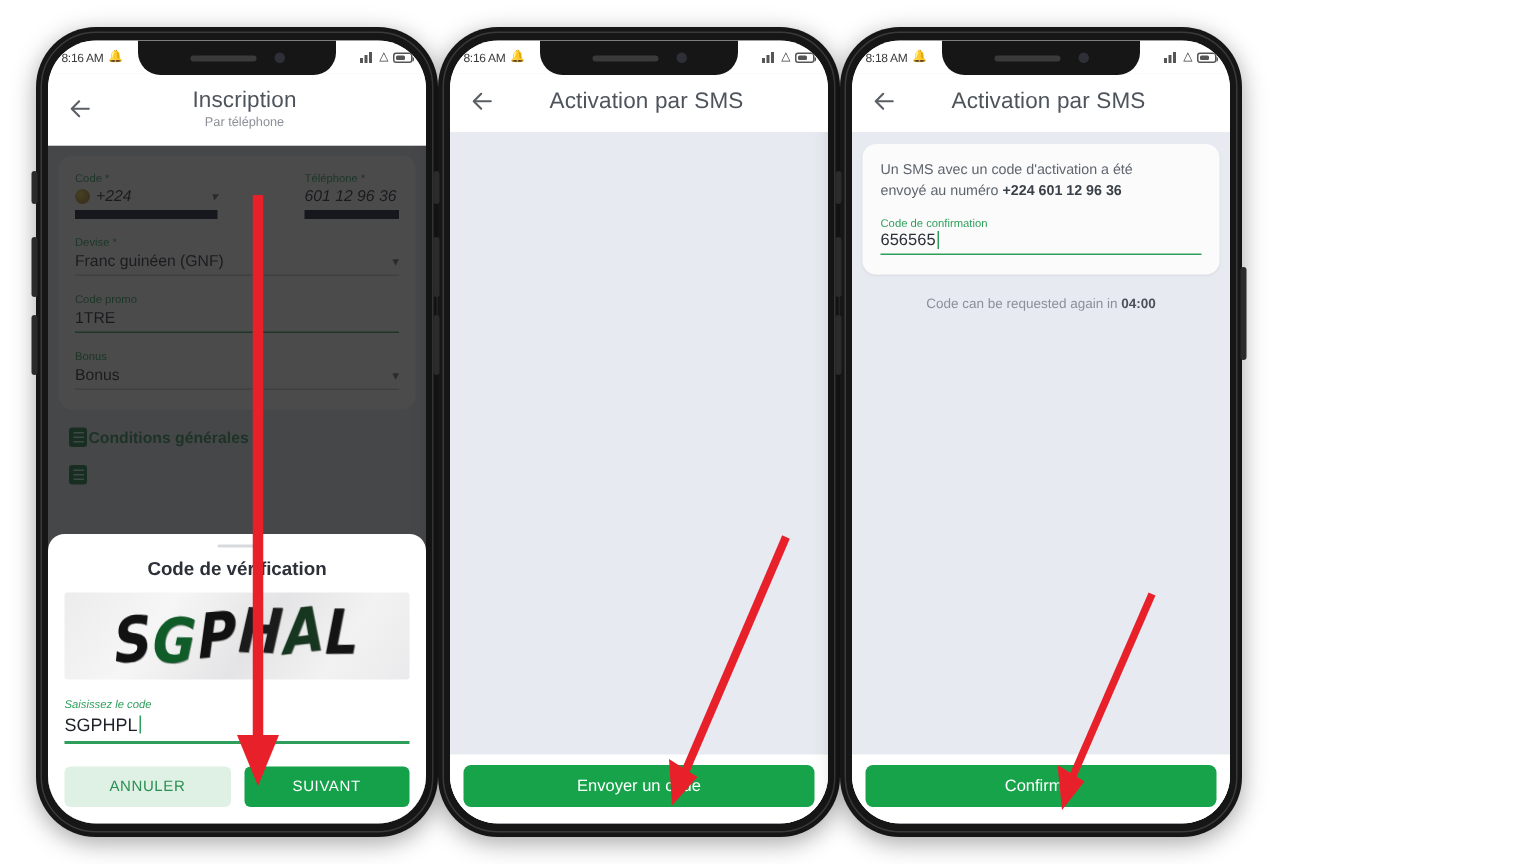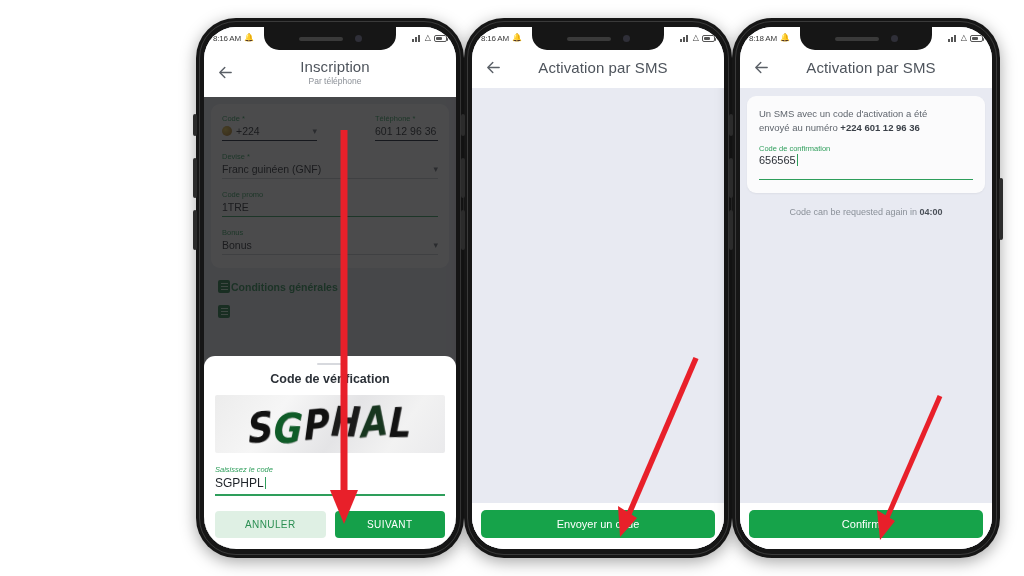--- a/index.html
+++ b/index.html
@@ -11,21 +11,21 @@
     font-family: "Liberation Sans", sans-serif;
     overflow: hidden;
     position: relative;
   }
 
   .stage {
     position: absolute;
     inset: 0;
     display: flex;
     align-items: center;
-    justify-content: flex-end;
+    justify-content: flex-start;
     padding: 0 24px;
   }
 
   
   .phone {
     position: relative;
     width: 268px;
     height: 540px;
     background: #161616;
     border-radius: 40px;
@@ -175,21 +175,21 @@
   .card-text b { color: #3a4048; font-weight: 700; }
 
   .field-label-green {
     font-size: 7.5px;
     color: #2e9e5b;
     margin-bottom: 1px;
   }
   .field-value {
     font-size: 11px;
     color: #2c3138;
-    padding-bottom: 13px;
+    padding-bottom: 3px;
     position: relative;
     display: flex;
     align-items: center;
   }
   .caret {
     display: inline-block;
     width: 1px;
     height: 12px;
     background: #2e9e5b;
     margin-left: 1px;
@@ -246,21 +246,22 @@
     color: #2e9e5b;
     margin-bottom: 2px;
   }
   .fval {
     font-size: 10.5px;
     color: #24282e;
     display: flex;
     align-items: center;
     gap: 4px;
     padding-bottom: 3px;
-    border-bottom: 1px solid #0f172a;
+    border-bottom: 6px solid #0f172a;
+    font-style: italic;
   }
   .flag {
     width: 10px; height: 10px; border-radius: 50%;
     background: radial-gradient(circle at 35% 35%, #e8c84a, #b8862a 70%);
     flex: 0 0 auto;
   }
   .chev { margin-left: auto; color: #6b7079; font-size: 9px; line-height: 1; }
   .fblock { margin-top: 11px; }
   .fval-plain {
     font-size: 10.5px; color: #24282e; padding-bottom: 3px;

